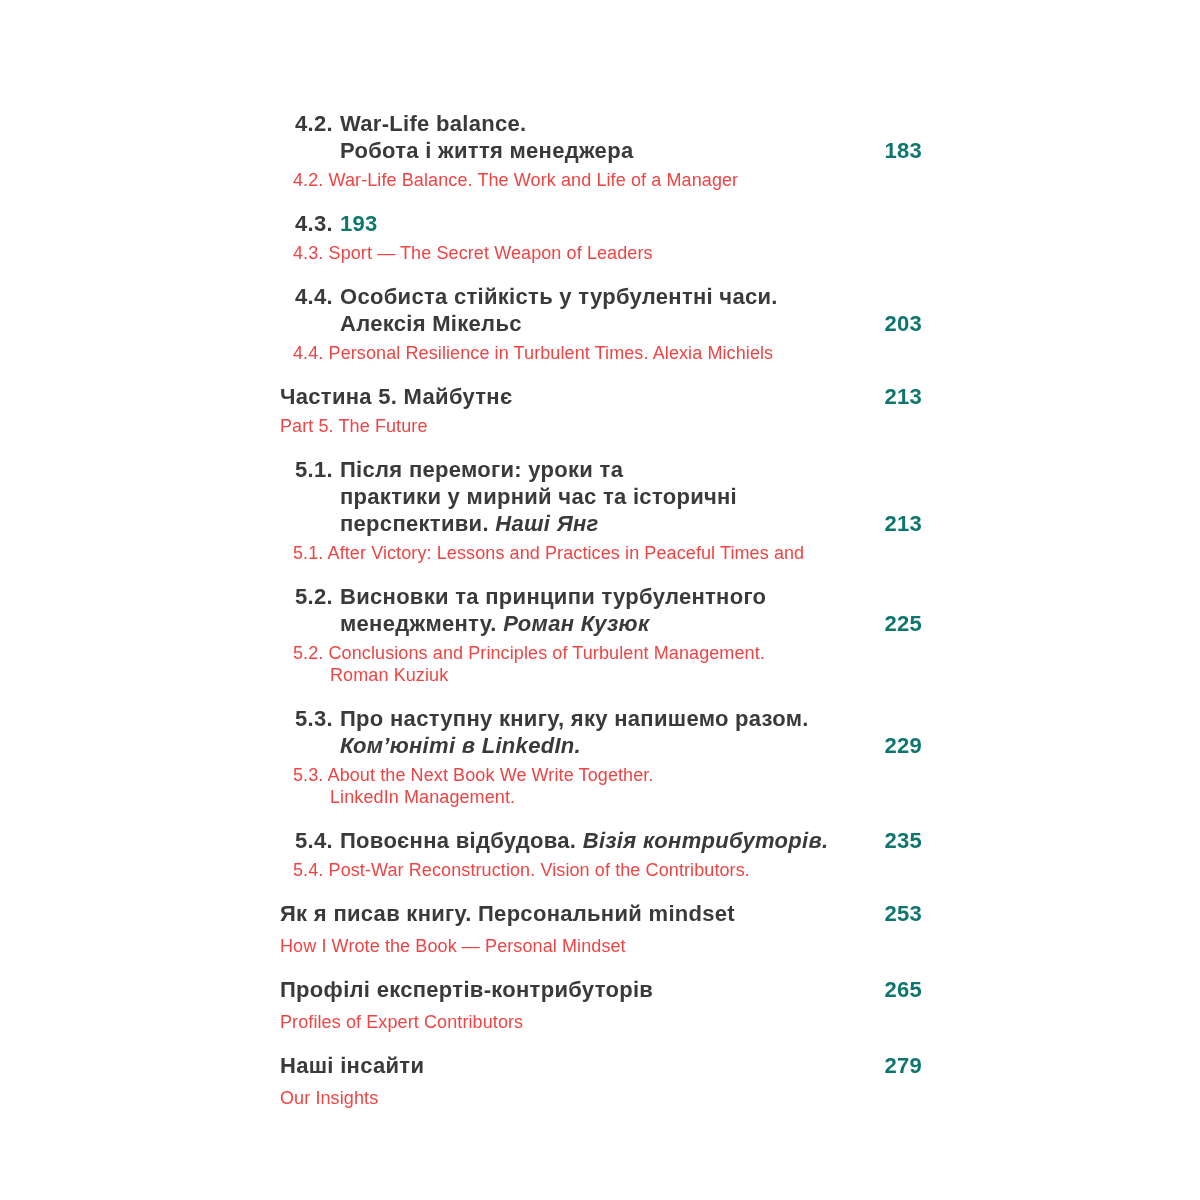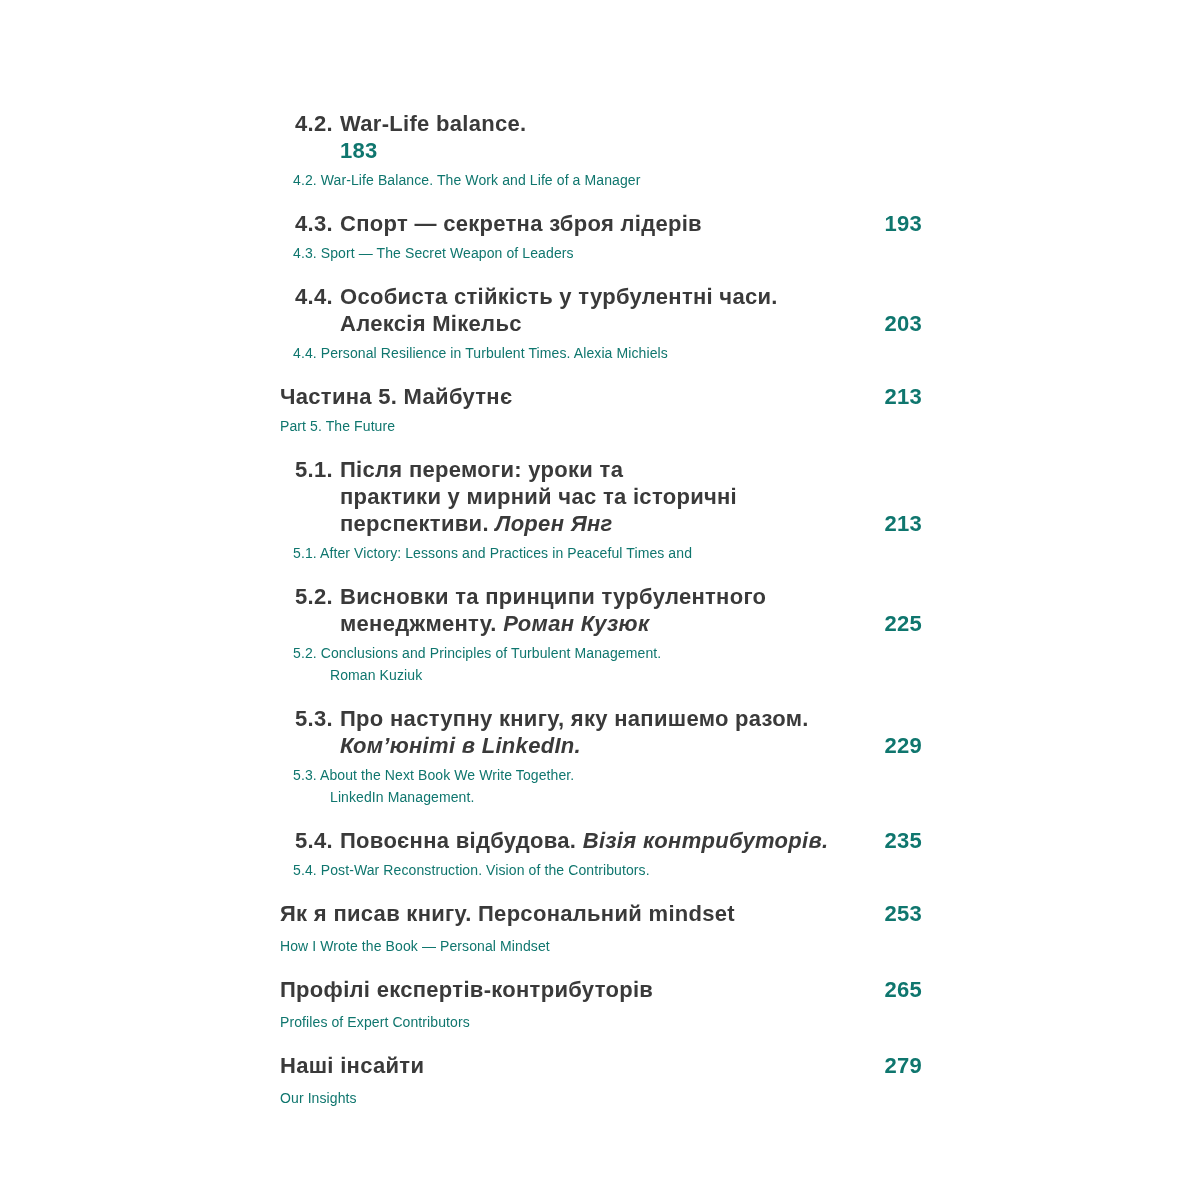--- a/index.html
+++ b/index.html
@@ -53,52 +53,52 @@
   .page-num {
     font-weight: 700;
     color: #0f766e;
     flex: none;
   }
   .it {
     font-style: italic;
   }
   .subs {
     margin-top: 5px;
-    color: #0f766e;
+    color: #ef4444;
     font-weight: 400;
-    font-size: 14px;
+    font-size: 18px;
     line-height: 22px;
     letter-spacing: 0.1px;
   }
   .entry.section .subs { margin-top: 8px; }
   .entry.chapter .sub       { margin-left: 50px; }
   .entry.chapter .sub.first { margin-left: 13px; }
 </style>
 </head>
 <body>
 
 <div class="page">
   <div class="toc">
       <div class="entry chapter">
         <div class="title">
           <span class="num">4.2.</span>
           <div class="tline"><span class="ttext"><span>War-Life balance.</span></span></div>
           <div class="tline last">
+            <span class="ttext"><span>Робота і життя менеджера</span></span>
             <span class="page-num">183</span>
           </div>
         </div>
         <div class="subs">
           <div class="sub first">4.2. War-Life Balance. The Work and Life of a Manager</div>
         </div>
       </div>
       <div class="entry chapter">
         <div class="title">
           <span class="num">4.3.</span>
           <div class="tline last">
-            <span class="ttext"><span>Спорт — секретна зброя лідерів</span></span>
             <span class="page-num">193</span>
           </div>
         </div>
         <div class="subs">
           <div class="sub first">4.3. Sport — The Secret Weapon of Leaders</div>
         </div>
       </div>
       <div class="entry chapter">
         <div class="title">
           <span class="num">4.4.</span>
@@ -122,21 +122,21 @@
         <div class="subs">
           <div class="sub first">Part 5. The Future</div>
         </div>
       </div>
       <div class="entry chapter">
         <div class="title">
           <span class="num">5.1.</span>
           <div class="tline"><span class="ttext"><span>Після перемоги: уроки та</span></span></div>
           <div class="tline"><span class="ttext"><span>практики у мирний час та історичні</span></span></div>
           <div class="tline last">
-            <span class="ttext"><span>перспективи. </span><span class="it">Лорен Янг</span></span>
+            <span class="ttext"><span>перспективи. </span><span class="it">Наші Янг</span></span>
             <span class="page-num">213</span>
           </div>
         </div>
         <div class="subs">
           <div class="sub first">5.1. After Victory: Lessons and Practices in Peaceful Times and</div>
         </div>
       </div>
       <div class="entry chapter">
         <div class="title">
           <span class="num">5.2.</span>

